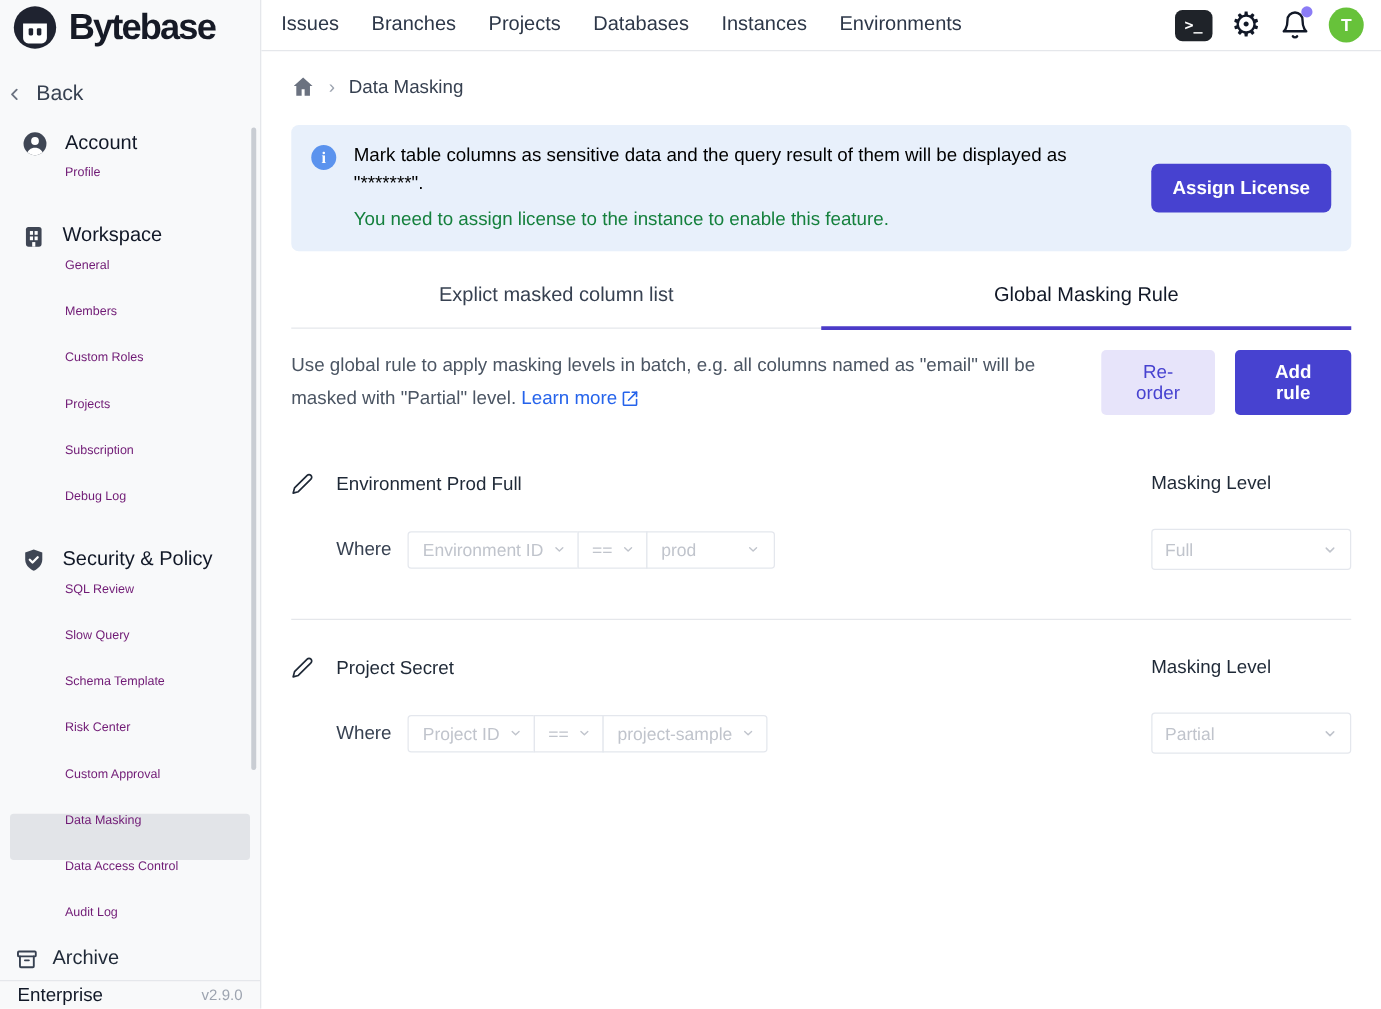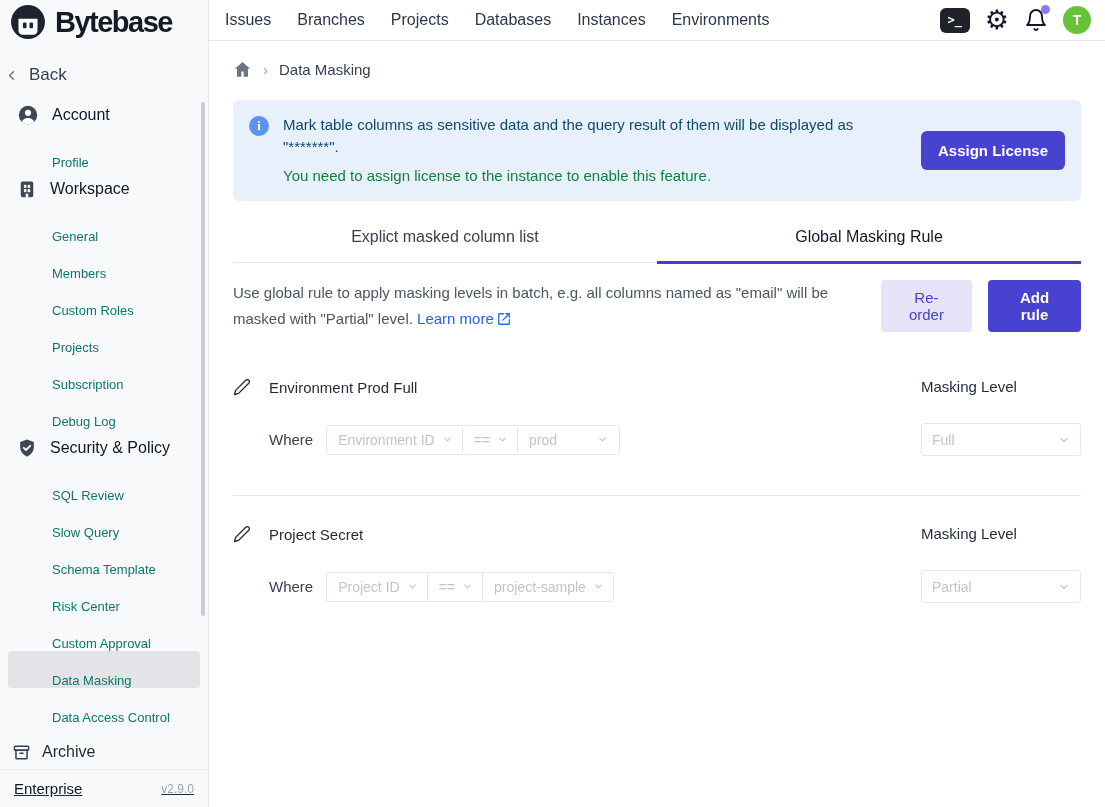--- a/index.html
+++ b/index.html
@@ -11,29 +11,29 @@
   .sidebar { width:209px; min-width:209px; background:#f8f9fa; border-right:1px solid #e5e7eb;
              display:flex; flex-direction:column; position:relative; }
   .logo-row { height:44px; display:flex; align-items:center; padding-left:10px; gap:9px; }
   .logo-mark { width:36px; height:36px; }
   .brand-text { font-size:29px; font-weight:800; letter-spacing:-1.5px; color:#161a26; }
   .side-scroll { flex:1; overflow:hidden; padding-top:10px; position:relative; }
   .back-row { height:42px; display:flex; align-items:center; padding-left:4px; gap:10px;
               font-size:17px; color:#374151; cursor:pointer; }
   .section-title { height:37px; display:flex; align-items:center; padding-left:17px; gap:13px;
                    font-size:16px; font-weight:500; color:#111827; }
-  .sub-item { height:37px; display:flex; align-items:flex-end; padding-left:52px;
-              font-size:13px; color:#0f766e; cursor:pointer; }
+  .sub-item { height:37px; display:flex; align-items:flex-start; padding-left:52px;
+              font-size:10px; color:#701a75; cursor:pointer; }
   .sub-item.active { background:#e2e4e8; margin:0 8px; padding-left:44px; border-radius:3px; }
   .scroll-thumb { position:absolute; right:3px; top:58px; width:4px; height:514px;
                   background:#c9cdd3; border-radius:2px; }
   .archive-row { height:34px; display:flex; align-items:center; padding-left:12px; gap:11px;
                  font-size:16px; color:#1f2937; background:#f8f9fa; cursor:pointer; position:relative; z-index:2; }
-  .side-footer { height:38px; border-top:1px solid #e5e7eb; display:flex; align-items:center;
-                 justify-content:space-between; padding:0 14px; background:#f8f9fa; position:relative; z-index:2;text-decoration:underline; }
+  .side-footer { height:23px; border-top:1px solid #e5e7eb; display:flex; align-items:center;
+                 justify-content:space-between; padding:0 14px; background:#f8f9fa; position:relative; z-index:2; }
   .plan { font-size:15px; color:#111827; }
   .version { font-size:12px; color:#9ca3af; }
 
   
   .main { flex:1; display:flex; flex-direction:column; min-width:0; }
   .top-header { height:41px; border-bottom:1px solid #e5e7eb; display:flex; align-items:center;
                 padding:0 14px 0 8px; }
   .nav-items { display:flex; align-items:center; gap:26px; padding-left:8px; }
   .nav-item { font-size:16px; color:#2d3748; cursor:pointer; white-space:nowrap; }
   .header-right { margin-left:auto; display:flex; align-items:center; gap:15px; }
@@ -49,21 +49,21 @@
   .content { flex:1; padding:0 24px; overflow:hidden; }
   .breadcrumb { margin-top:19px; display:flex; align-items:center; gap:11px; }
   .crumb-sep { color:#9ca3af; font-size:15px; }
   .crumb-current { font-size:15px; color:#374151; }
 
   .banner { margin-top:21px; border-radius:6px; padding:14px 16px; display:flex; align-items:center; }
   .banner-icon { width:20px; height:20px; border-radius:50%; background:#5b93ee; color:#fff;
                  font-size:13px; font-weight:bold; display:flex; align-items:center; justify-content:center;
                  margin-right:14px; align-self:flex-start; margin-top:2px; font-family:"Liberation Serif", serif; }
   .banner-text { flex:1; }
-  .banner-line1 { font-size:15px; color:#0c4a6e; line-height:22px; }
+  .banner-line1 { font-size:15px; color:#000000; line-height:22px; }
   .banner-line2 { font-size:15px; color:#15803d; line-height:22px; margin-top:7px; }
   .assign-btn { color:#fff; border:none; border-radius:6px; font-size:15px; font-weight:600;
                 padding:11px 17px; margin-left:20px; cursor:pointer; font-family:inherit; white-space:nowrap; }
 
   .tabs { margin-top:27px; display:flex; border-bottom:1px solid #e5e7eb; }
   .tab { flex:1; text-align:center; padding-bottom:15px; font-size:16px; color:#374151; cursor:pointer;
          border-bottom:3px solid transparent; margin-bottom:-2px; }
   .tab.active { color:#111827; border-bottom-color:#4b3bc8; }
 
   .rules-header { margin-top:17px; display:flex; align-items:flex-start; }

